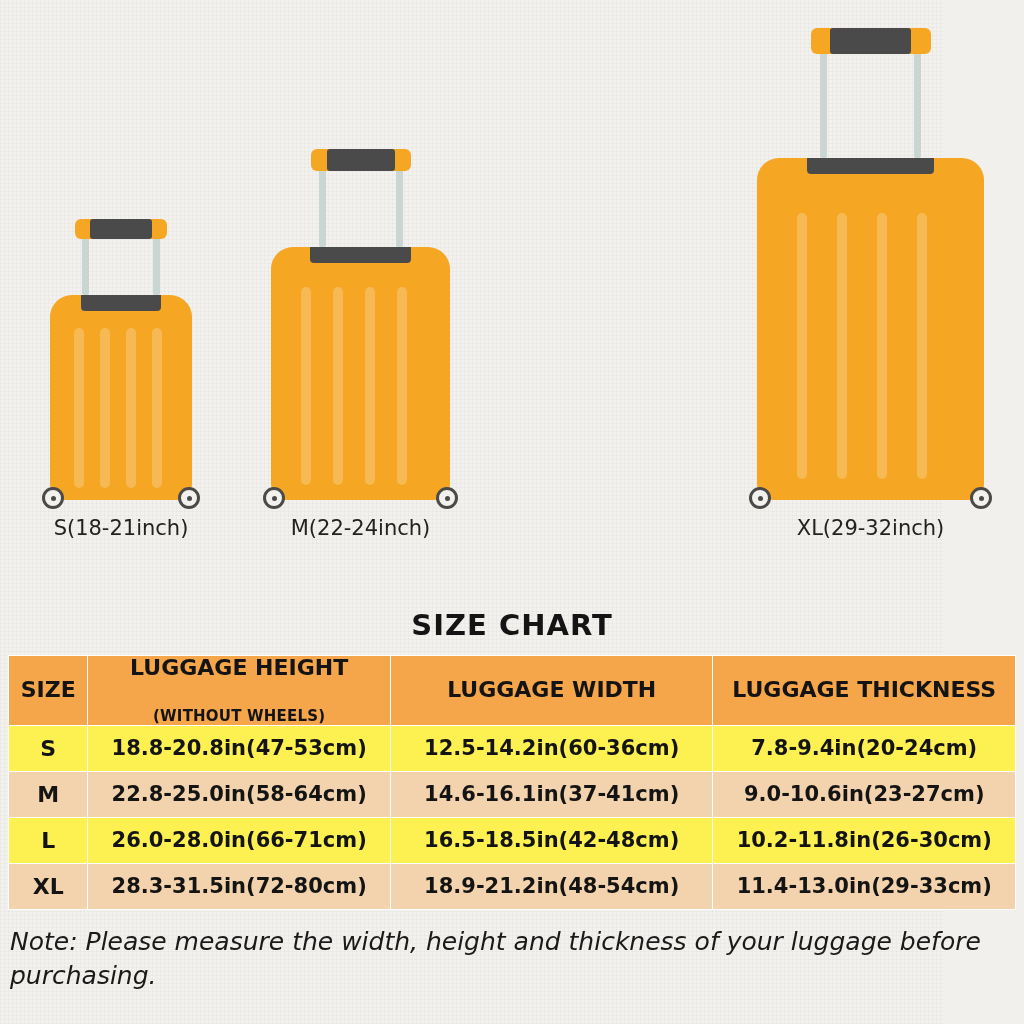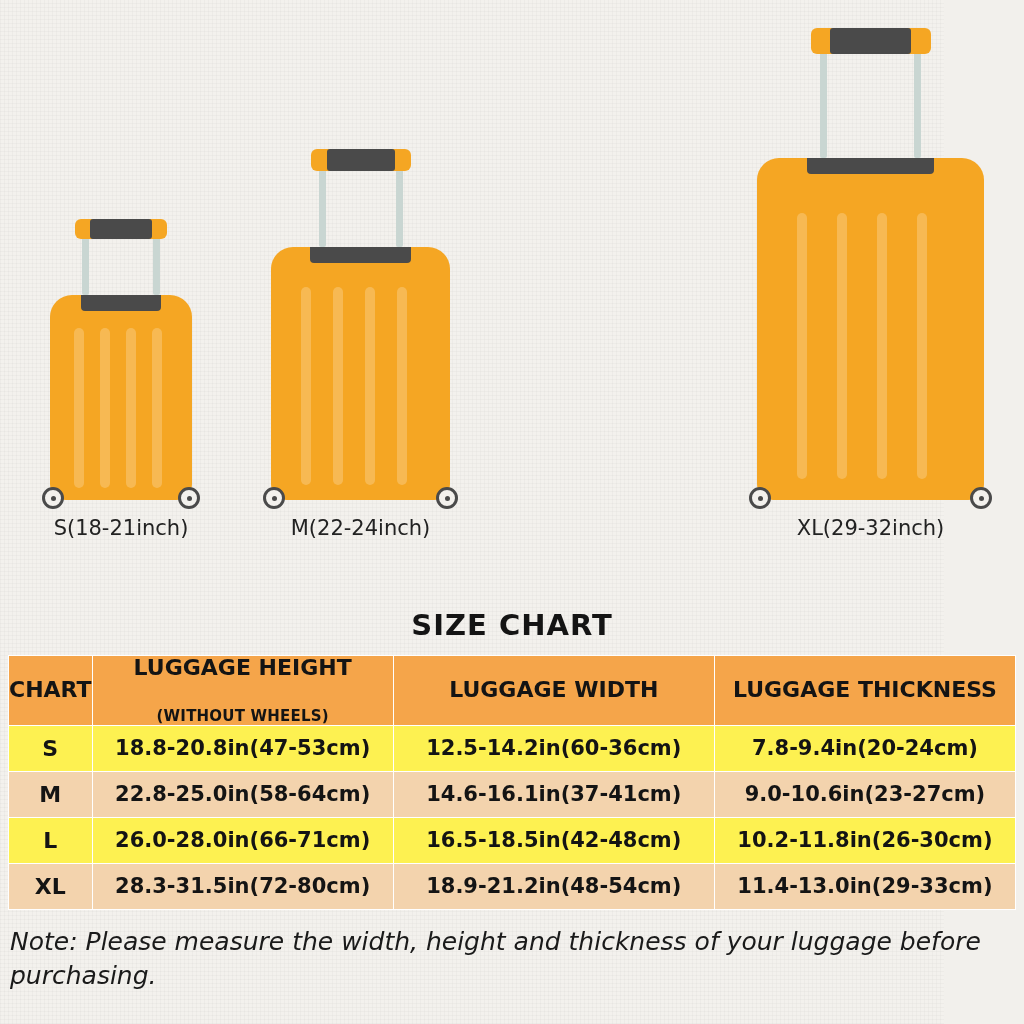--- a/index.html
+++ b/index.html
@@ -279,21 +279,21 @@
       <div class="bag-label">XL(29-32inch)</div>
     </div>
 
   </div>
 
   <div class="chart-title">SIZE CHART</div>
 
   <table class="size-chart">
     <thead>
       <tr>
-        <th class="size-col">CHART</th>
+        <th class="size-col">SIZE</th>
         <th class="col-h">
           <span>LUGGAGE HEIGHT</span>
           <span class="sub">(WITHOUT WHEELS)</span>
         </th>
         <th class="col-w">LUGGAGE WIDTH</th>
         <th class="col-t">LUGGAGE THICKNESS</th>
       </tr>
     </thead>
     <tbody>
       <tr class="odd">

